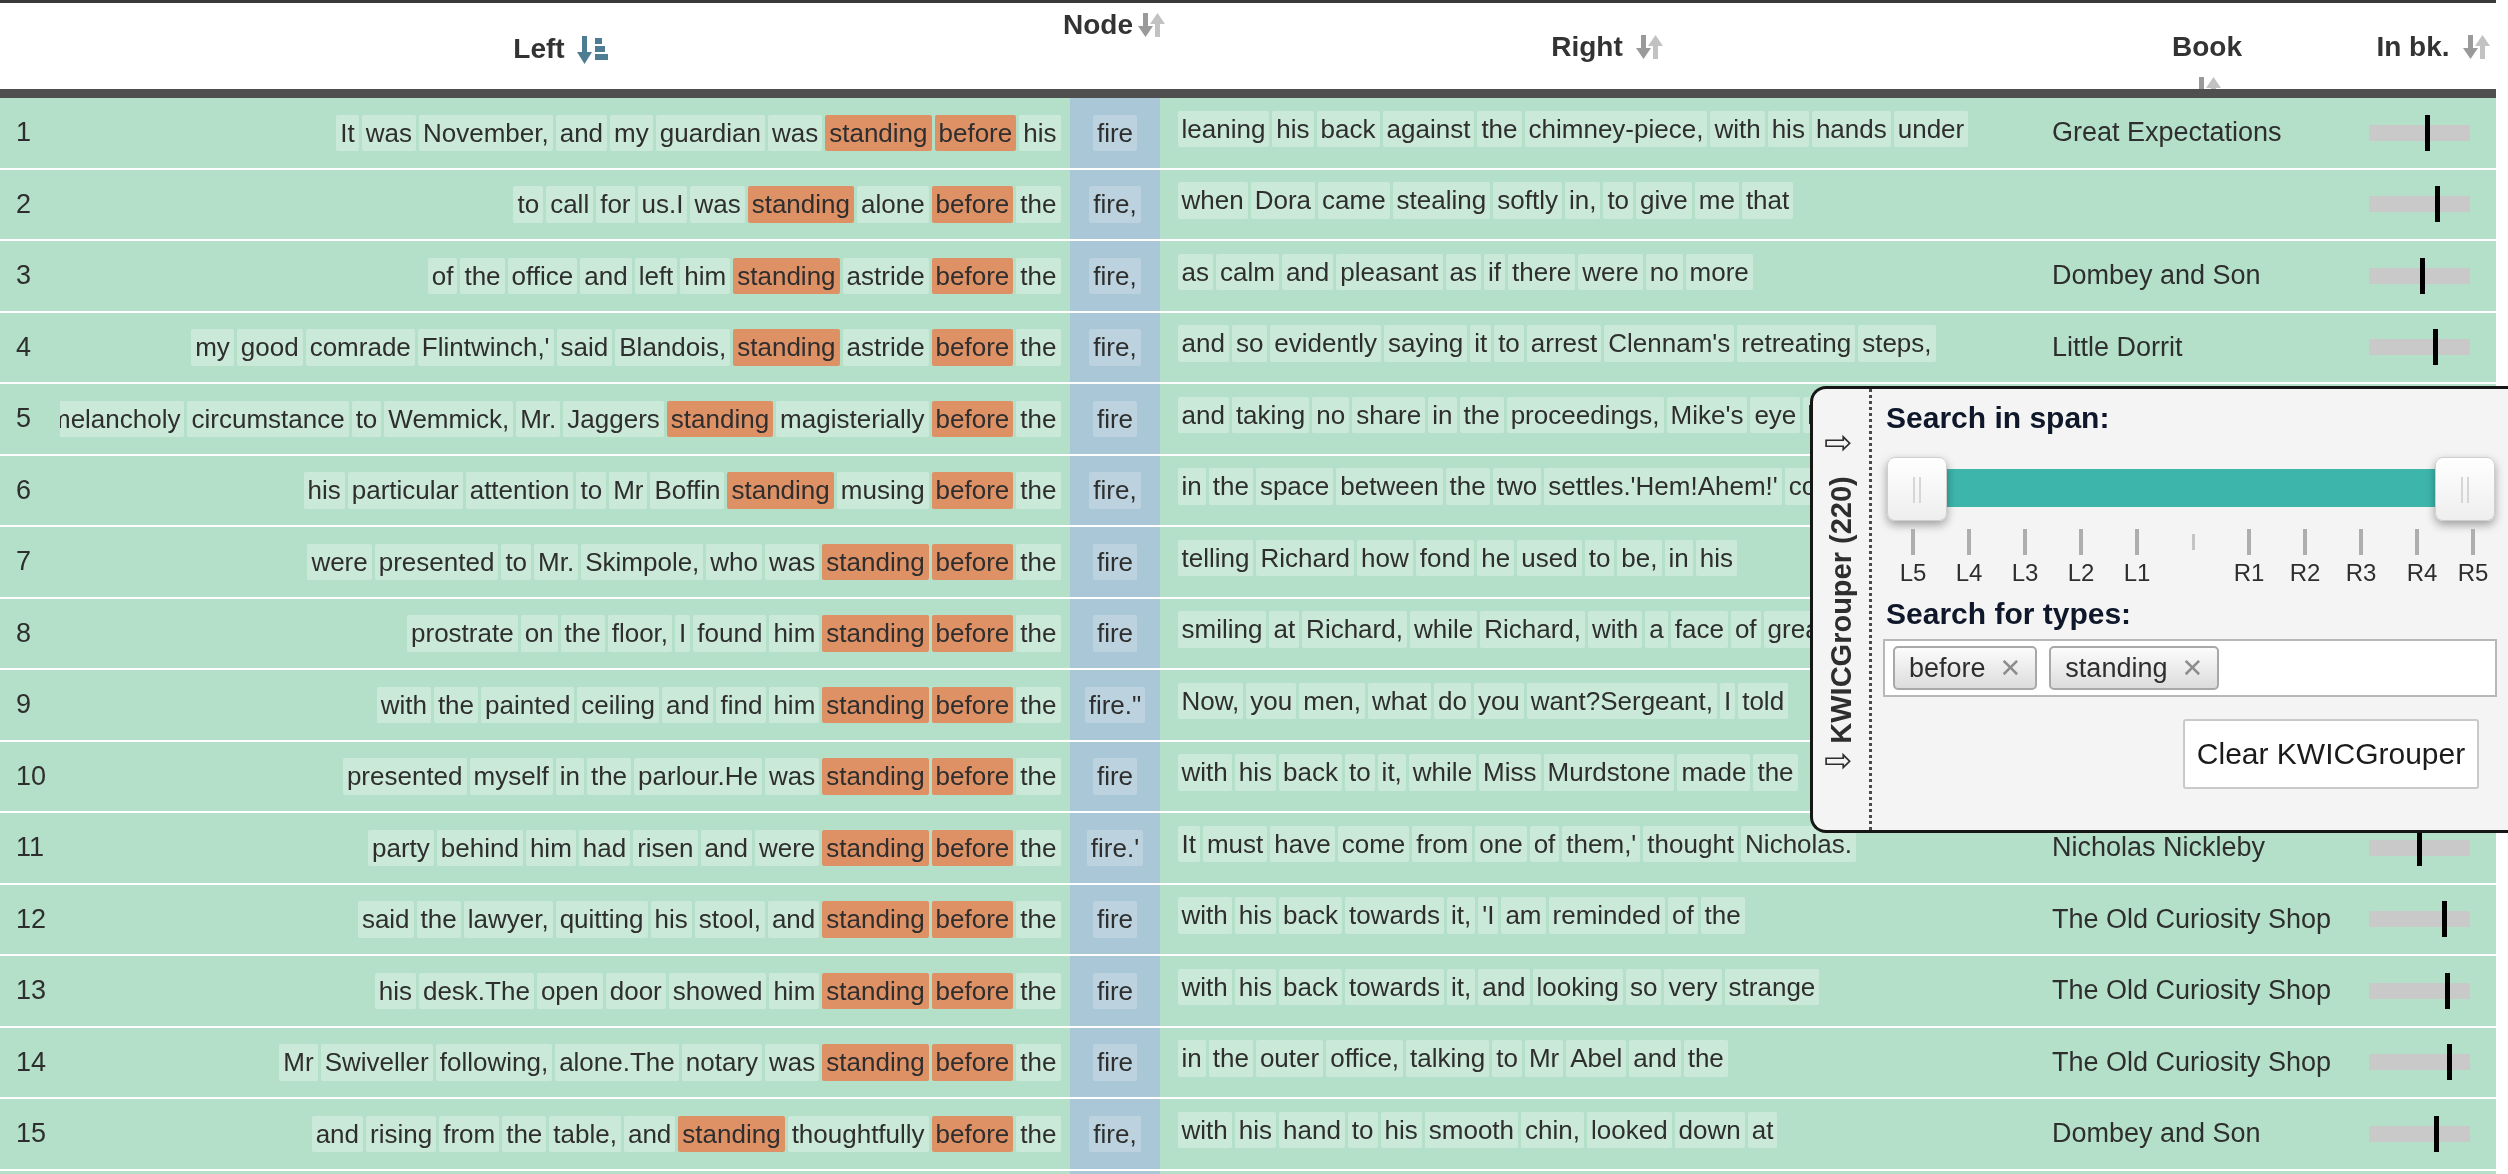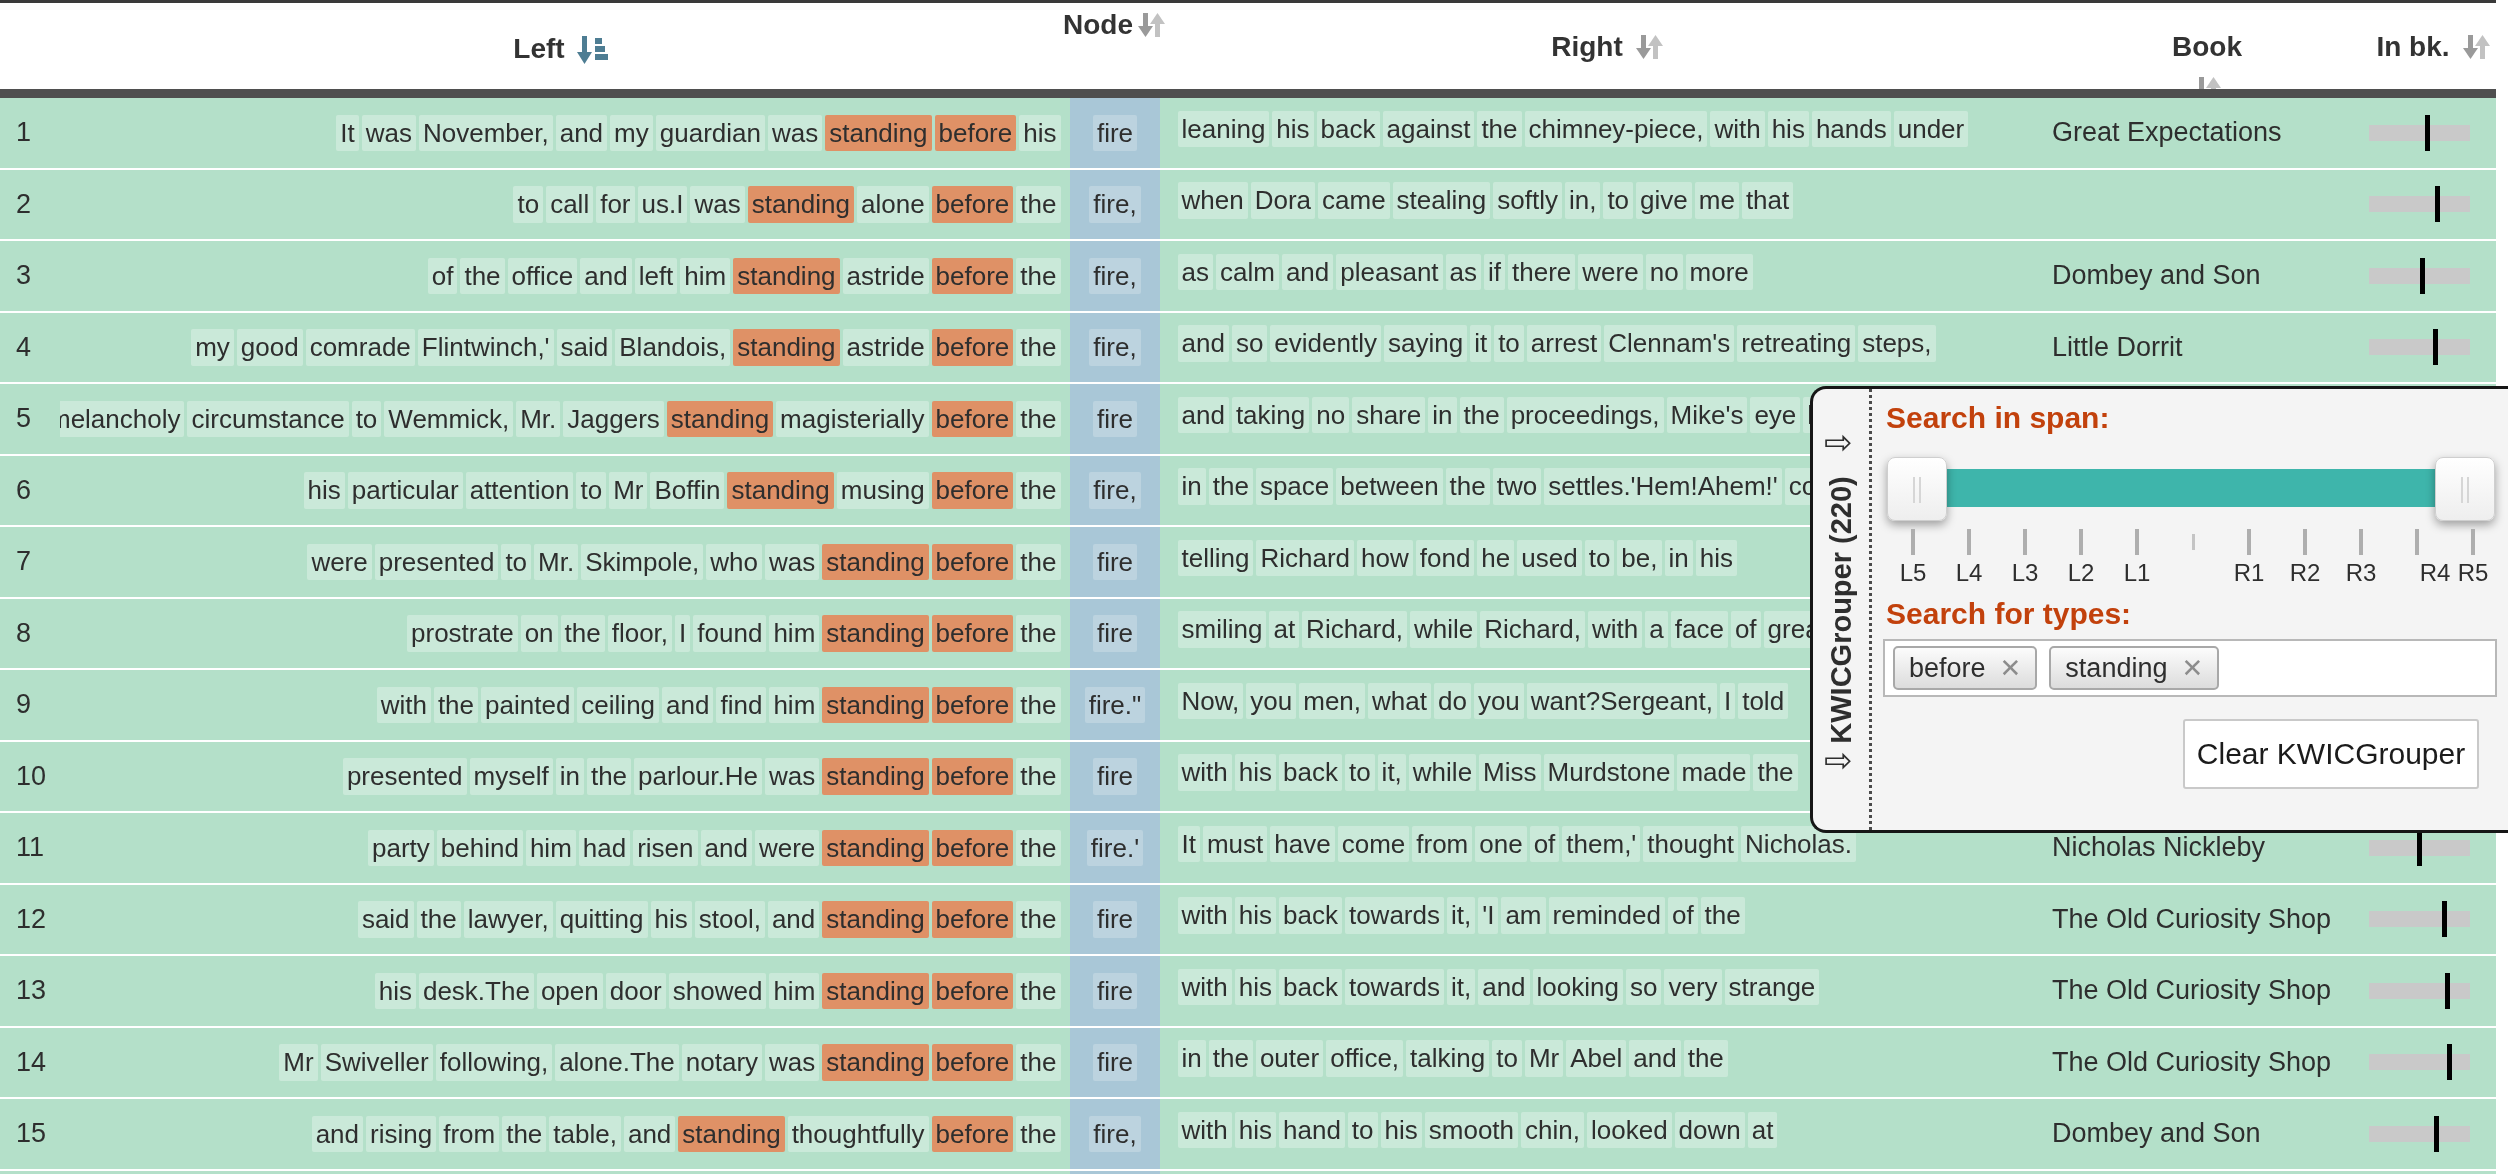--- a/index.html
+++ b/index.html
@@ -34,21 +34,21 @@
   
   .panel{position:absolute;left:1810px;top:386px;width:698px;height:447px;background:#f4f4f4;
     border:3px solid #161616;border-right:none;border-radius:16px 0 0 16px;box-sizing:border-box;z-index:10;}
   .strip{position:absolute;left:0;top:0;bottom:0;width:56px;border-right:3px dotted #4a4a4a;}
   .parrow{position:absolute;left:11px;font-size:34px;color:#2e2e2e;font-family:"DejaVu Sans",sans-serif;line-height:1;}
   .parrow.top{top:36px;}
   .parrow.bot{top:354px;}
   .vlabel{position:absolute;left:50%;top:50%;transform:translate(-50%,-50%) rotate(-90deg);transform-origin:center;
     font-size:29px;font-weight:bold;white-space:nowrap;color:#2e2e2e;}
   .content{position:absolute;left:59px;right:0;top:0;bottom:0;}
-  .pheading{position:absolute;left:14px;font-size:30px;font-weight:bold;color:#c2410c;}
+  .pheading{position:absolute;left:14px;font-size:30px;font-weight:bold;color:#0f172a;}
   .ph1{top:12px;}
   .ph2{top:208px;}
   .handle{position:absolute;width:60px;height:64px;top:68px;background:linear-gradient(#ffffff,#eeeeee);
     border:1px solid #cfcfcf;border-radius:8px;box-shadow:0 4px 10px rgba(0,0,0,0.35);box-sizing:border-box;}
   .handle::before,.handle::after{content:"";position:absolute;top:19px;width:2px;height:26px;background:#d6d6d6;}
   .handle::before{left:25px;}
   .handle::after{left:31px;}
   .h-left{left:15px;}
   .h-right{left:563px;}
   .range{position:absolute;left:75px;width:488px;top:80px;height:38px;background:#3eb5ab;}
@@ -664,21 +664,21 @@
         <div class="ticklabel" style="left: 181px;">L2</div>
         <div class="tick" style="left: 263px;"></div>
         <div class="ticklabel" style="left: 237px;">L1</div>
         <div class="tick" style="left: 375px;"></div>
         <div class="ticklabel" style="left: 349px;">R1</div>
         <div class="tick" style="left: 431px;"></div>
         <div class="ticklabel" style="left: 405px;">R2</div>
         <div class="tick" style="left: 487px;"></div>
         <div class="ticklabel" style="left: 461px;">R3</div>
         <div class="tick" style="left: 543px;"></div>
-        <div class="ticklabel" style="left: 535px; text-align: center;">R4</div>
+        <div class="ticklabel" style="left: 522px; text-align: center;">R4</div>
         <div class="tick" style="left: 599px;"></div>
         <div class="ticklabel" style="left: 573px;">R5</div>
       </div>
     <div class="pheading ph2">Search for types:</div>
     <div class="tagbox" id="tagbox">
         <span class="tag">
           <span>before</span>
           <span class="x">✕</span>
         </span>
         <span class="tag">

